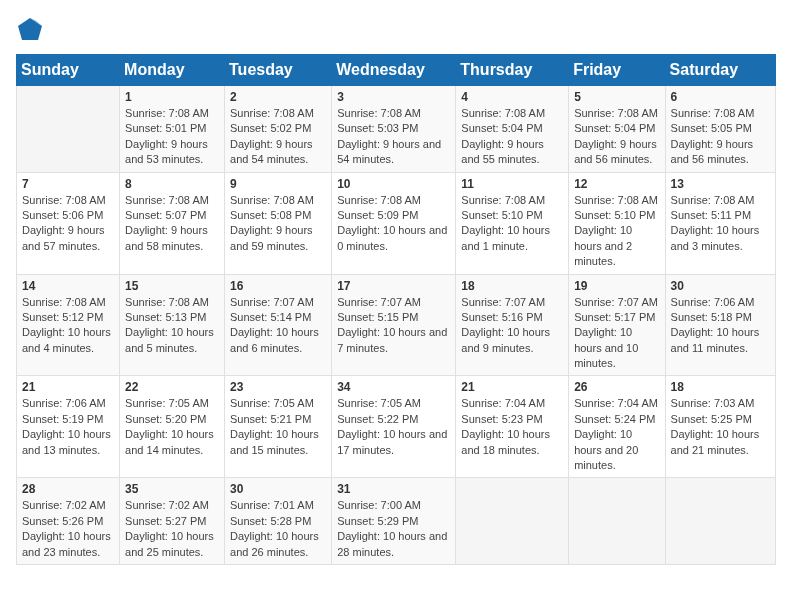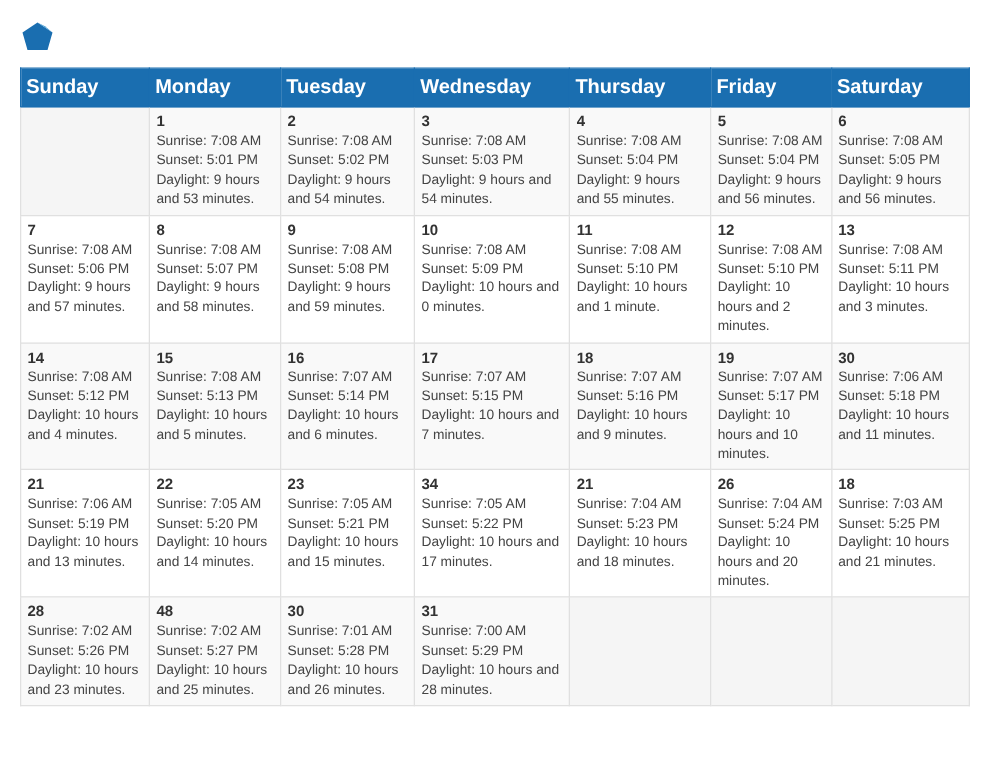--- a/index.html
+++ b/index.html
@@ -232,21 +232,21 @@
           <div class="day-number">18</div>
           <div class="day-info">Sunrise: 7:03 AM<br>Sunset: 5:25 PM<br>Daylight: 10 hours and 21 minutes.</div>
         </td>
       </tr>
       <tr>
         <td>
           <div class="day-number">28</div>
           <div class="day-info">Sunrise: 7:02 AM<br>Sunset: 5:26 PM<br>Daylight: 10 hours and 23 minutes.</div>
         </td>
         <td>
-          <div class="day-number">48</div>
+          <div class="day-number">35</div>
           <div class="day-info">Sunrise: 7:02 AM<br>Sunset: 5:27 PM<br>Daylight: 10 hours and 25 minutes.</div>
         </td>
         <td>
           <div class="day-number">30</div>
           <div class="day-info">Sunrise: 7:01 AM<br>Sunset: 5:28 PM<br>Daylight: 10 hours and 26 minutes.</div>
         </td>
         <td>
           <div class="day-number">31</div>
           <div class="day-info">Sunrise: 7:00 AM<br>Sunset: 5:29 PM<br>Daylight: 10 hours and 28 minutes.</div>
         </td>

